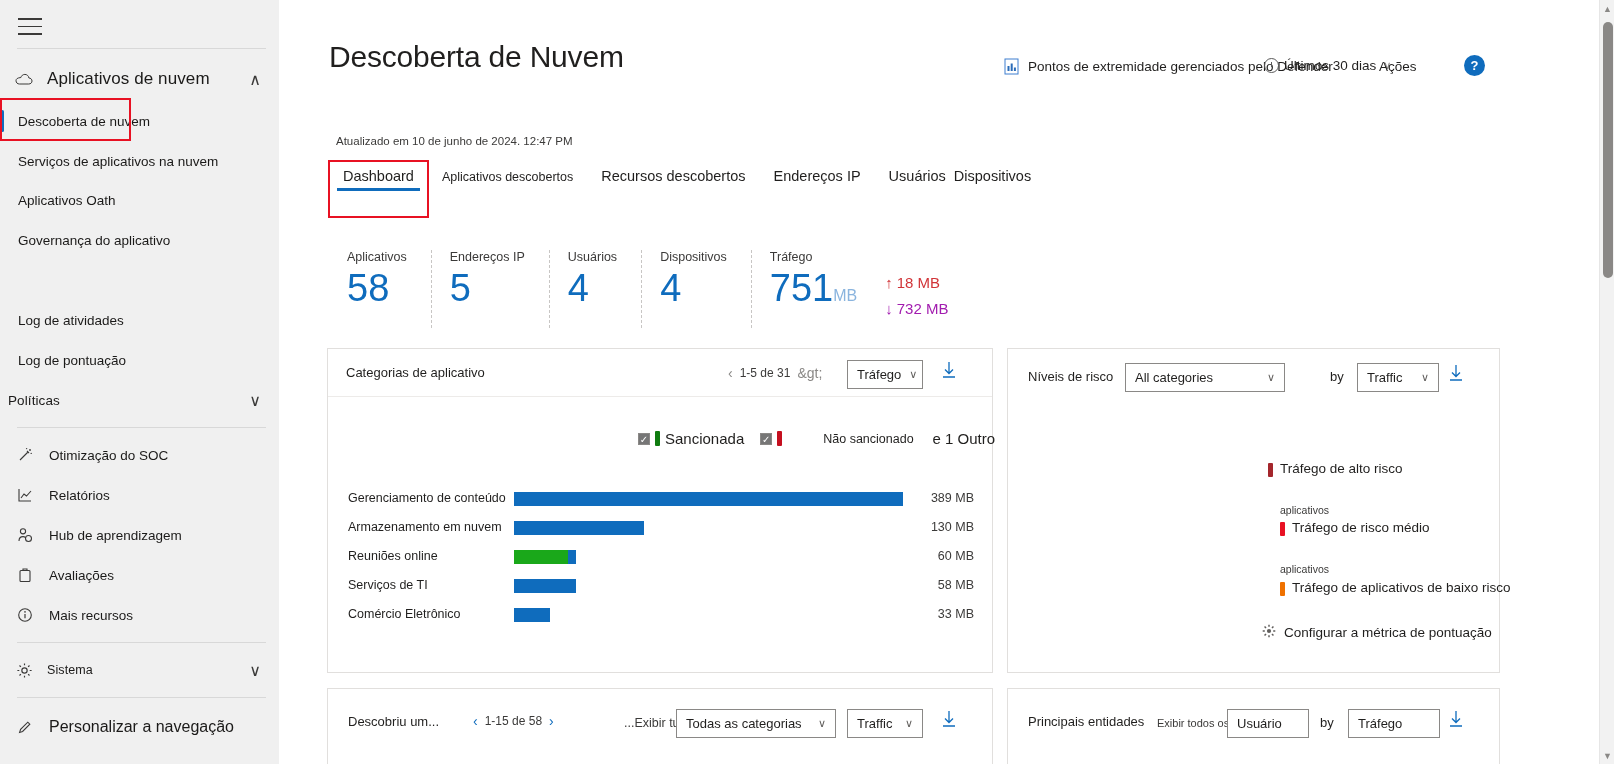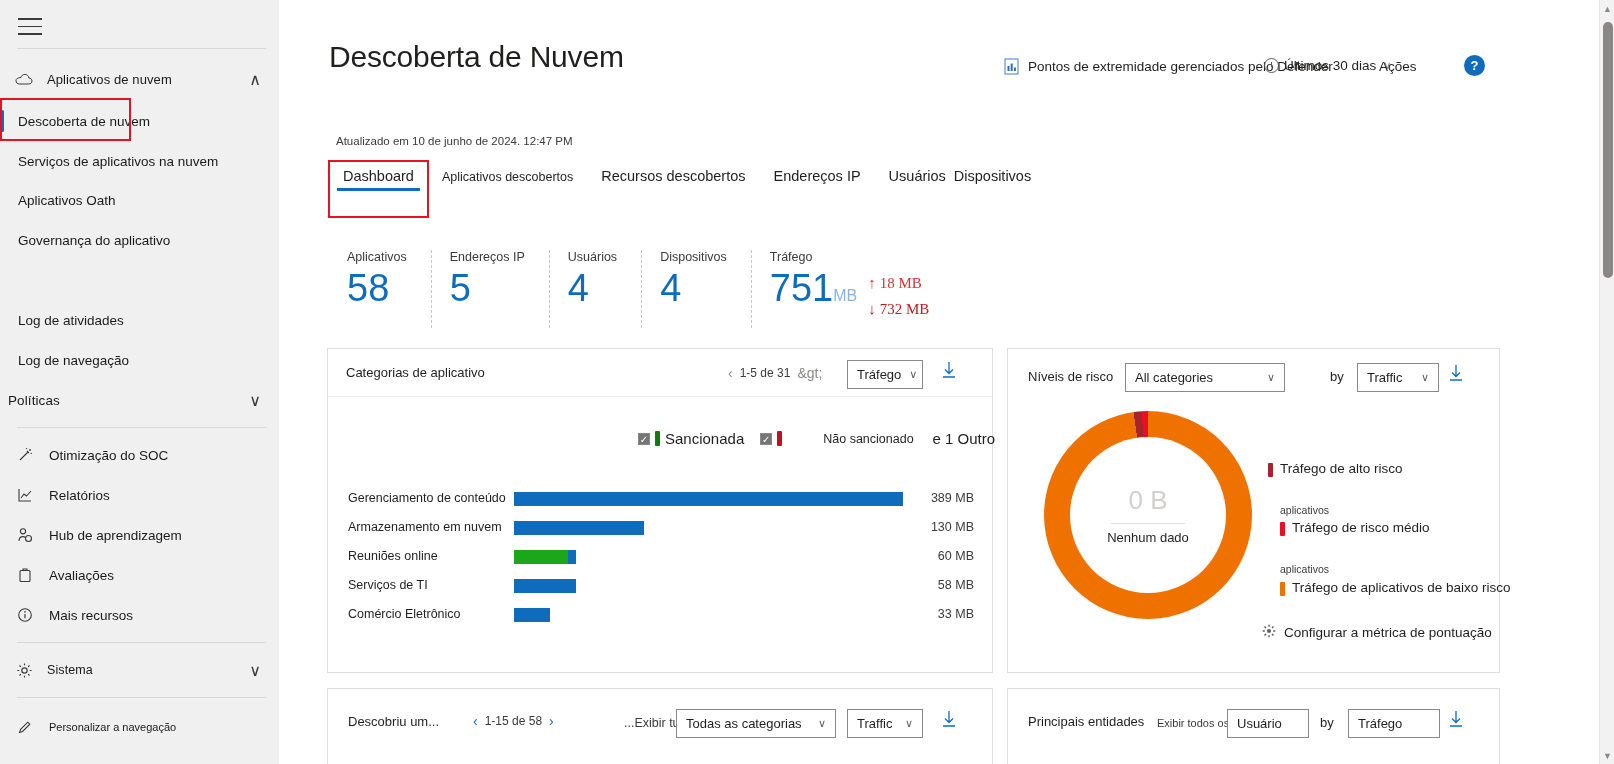--- a/index.html
+++ b/index.html
@@ -27,21 +27,21 @@
     display:block; height:1.6px; background:#3b3a39; margin:6px 0; width:24px;
   }
   .side-rule{
     position:absolute; left:17px; width:249px; height:1px; background:#d8d8d8;
   }
   .side-group{
     position:absolute; left:0; width:279px; height:30px;
     display:flex; align-items:center; cursor:pointer;
   }
   .side-group .gicon{ width:22px; margin-left:13px; display:flex; justify-content:center; color:#3b3a39;}
-  .side-group .glabel{ margin-left:12px; font-size:13px; color:#1b1a19; letter-spacing:.1px;}
+  .side-group .glabel{ margin-left:12px; font-size:17px; color:#1b1a19; letter-spacing:.1px;}
   .side-group .chev{ position:absolute; right:18px; color:#3b3a39; }
   .side-item{
     position:absolute; left:0; width:279px; height:30px;
     display:flex; align-items:center; cursor:pointer;
   }
   .side-item .ilabel{ font-size:13.5px; color:#1b1a19; }
   .side-item.sub .ilabel{ margin-left:18px; }
   .side-item.ico .iicon{ width:22px; margin-left:14px; display:flex; justify-content:center; color:#3b3a39;}
   .side-item.ico .ilabel{ margin-left:13px; }
   .sel-bar{
@@ -90,23 +90,23 @@
   .tab.small{ font-size:12.5px; }
 
   
   #metrics{ position:absolute; left:50px; top:250px; display:flex; height:78px; }
   .metric{ padding:0 24px 0 18px; position:relative; }
   .metric:not(:first-child){ border-left:1px dashed #c8c6c4; }
   .metric .mlabel{ font-size:12.5px; color:#3b3a39; }
   .metric .mval{ font-size:38px; color:#0f6cbd; font-weight:300; line-height:44px; margin-top:2px;}
   .metric .munit{ font-size:16px; color:#8ab4de; }
   #traffic-metric{ display:flex; }
-  #traffic-sub{ margin-left:11px; margin-top:20px; font-size:15px; line-height:26px;font-family:Liberation Serif, serif; }
+  #traffic-sub{ margin-left:28px; margin-top:20px; font-size:15px; line-height:26px; }
   #traffic-sub .up{ color:#d13438; }
-  #traffic-sub .dn{ color:#b91c1c; }
+  #traffic-sub .dn{ color:#a21caf; }
   #traffic-sub .arr{ font-size:15px; margin-right:4px; }
 
   
   .card{ position:absolute; background:#fff; border:1px solid #e1dfdd; }
   .card-head{ position:relative; height:48px; border-bottom:1px solid #edebe9; }
   .card-title{ position:absolute; left:18px; top:16px; font-size:13px; color:#201f1e; white-space:nowrap;}
   .pager{ position:absolute; font-size:12px; color:#3b3a39; display:flex; align-items:center; gap:7px;}
   .pager .ar{ color:#8a8886; font-size:14px; cursor:pointer; }
   .pager .ar.on{ color:#0f6cbd; }
   .ddl{
@@ -207,21 +207,21 @@
   <div class="side-item sub" style="top:185px;">
     <span class="ilabel">Aplicativos Oath</span>
   </div>
   <div class="side-item sub" style="top:225px;">
     <span class="ilabel">Governança do aplicativo</span>
   </div>
   <div class="side-item sub" style="top:305px;">
     <span class="ilabel">Log de atividades</span>
   </div>
   <div class="side-item sub" style="top:345px;">
-    <span class="ilabel">Log de navegação</span>
+    <span class="ilabel">Log de pontuação</span>
   </div>
 
   <div class="side-group" style="top:385px;">
     <span class="glabel" style="margin-left:8px;font-size:13.5px;">Políticas</span>
     <span class="chev">∨</span>
   </div>
 
   <div class="side-rule" style="top:427px;"></div>
 
   <div class="side-item ico" style="top:440px;">
@@ -288,21 +288,21 @@
   </div>
 
   <div class="side-rule" style="top:697px;"></div>
 
   <div class="side-item ico" style="top:712px;">
     <span class="iicon">
       <svg width="16" height="16" viewBox="0 0 16 16">
           <path d="M2.6 13.4l1-3 7.2-7.2 2 2-7.2 7.2-3 1z" fill="none" stroke="#3b3a39" stroke-width="1.1"></path>
         </svg>
     </span>
-    <span class="ilabel" style="font-size:11px">Personalizar a navegação</span>
+    <span class="ilabel" style="font-size:16px">Personalizar a navegação</span>
   </div>
 
   <div class="redbox" style="left:0px; top:98px; width:131px; height:43px;"></div>
 </div>
 
 <div id="main">
 
   <div id="pagetitle">Descoberta de Nuvem</div>
 
   <div class="hdr-right" id="defender-link">
@@ -449,28 +449,20 @@
         <span>Traffic</span>
         <span class="cv">∨</span>
       </div>
       <div class="dl-icon" style="left:440px; top:15px;">
         <svg width="16" height="18" viewBox="0 0 16 18">
             <path d="M8 1v11M4 8.5l4 4 4-4M2 16h12" stroke="#0f6cbd" stroke-width="1.3" fill="none"></path>
           </svg>
       </div>
     </div>
 
-    <div id="donut">
-      <div class="ring"></div>
-      <div class="hole">
-        <div class="dval">0 B</div>
-        <div class="dsep"></div>
-        <div class="dtxt">Nenhum dado</div>
-      </div>
-    </div>
 
     <div class="risk-leg" style="left:260px; top:112px;">
       <span class="sw" style="background:#a4262c"></span>
       <span>Tráfego de alto risco</span>
     </div>
     <div class="risk-sub" style="left:272px; top:155px;">aplicativos</div>
 
     <div class="risk-leg" style="left:272px; top:171px;">
       <span class="sw" style="background:#e81123"></span>
       <span>Tráfego de risco médio</span>

